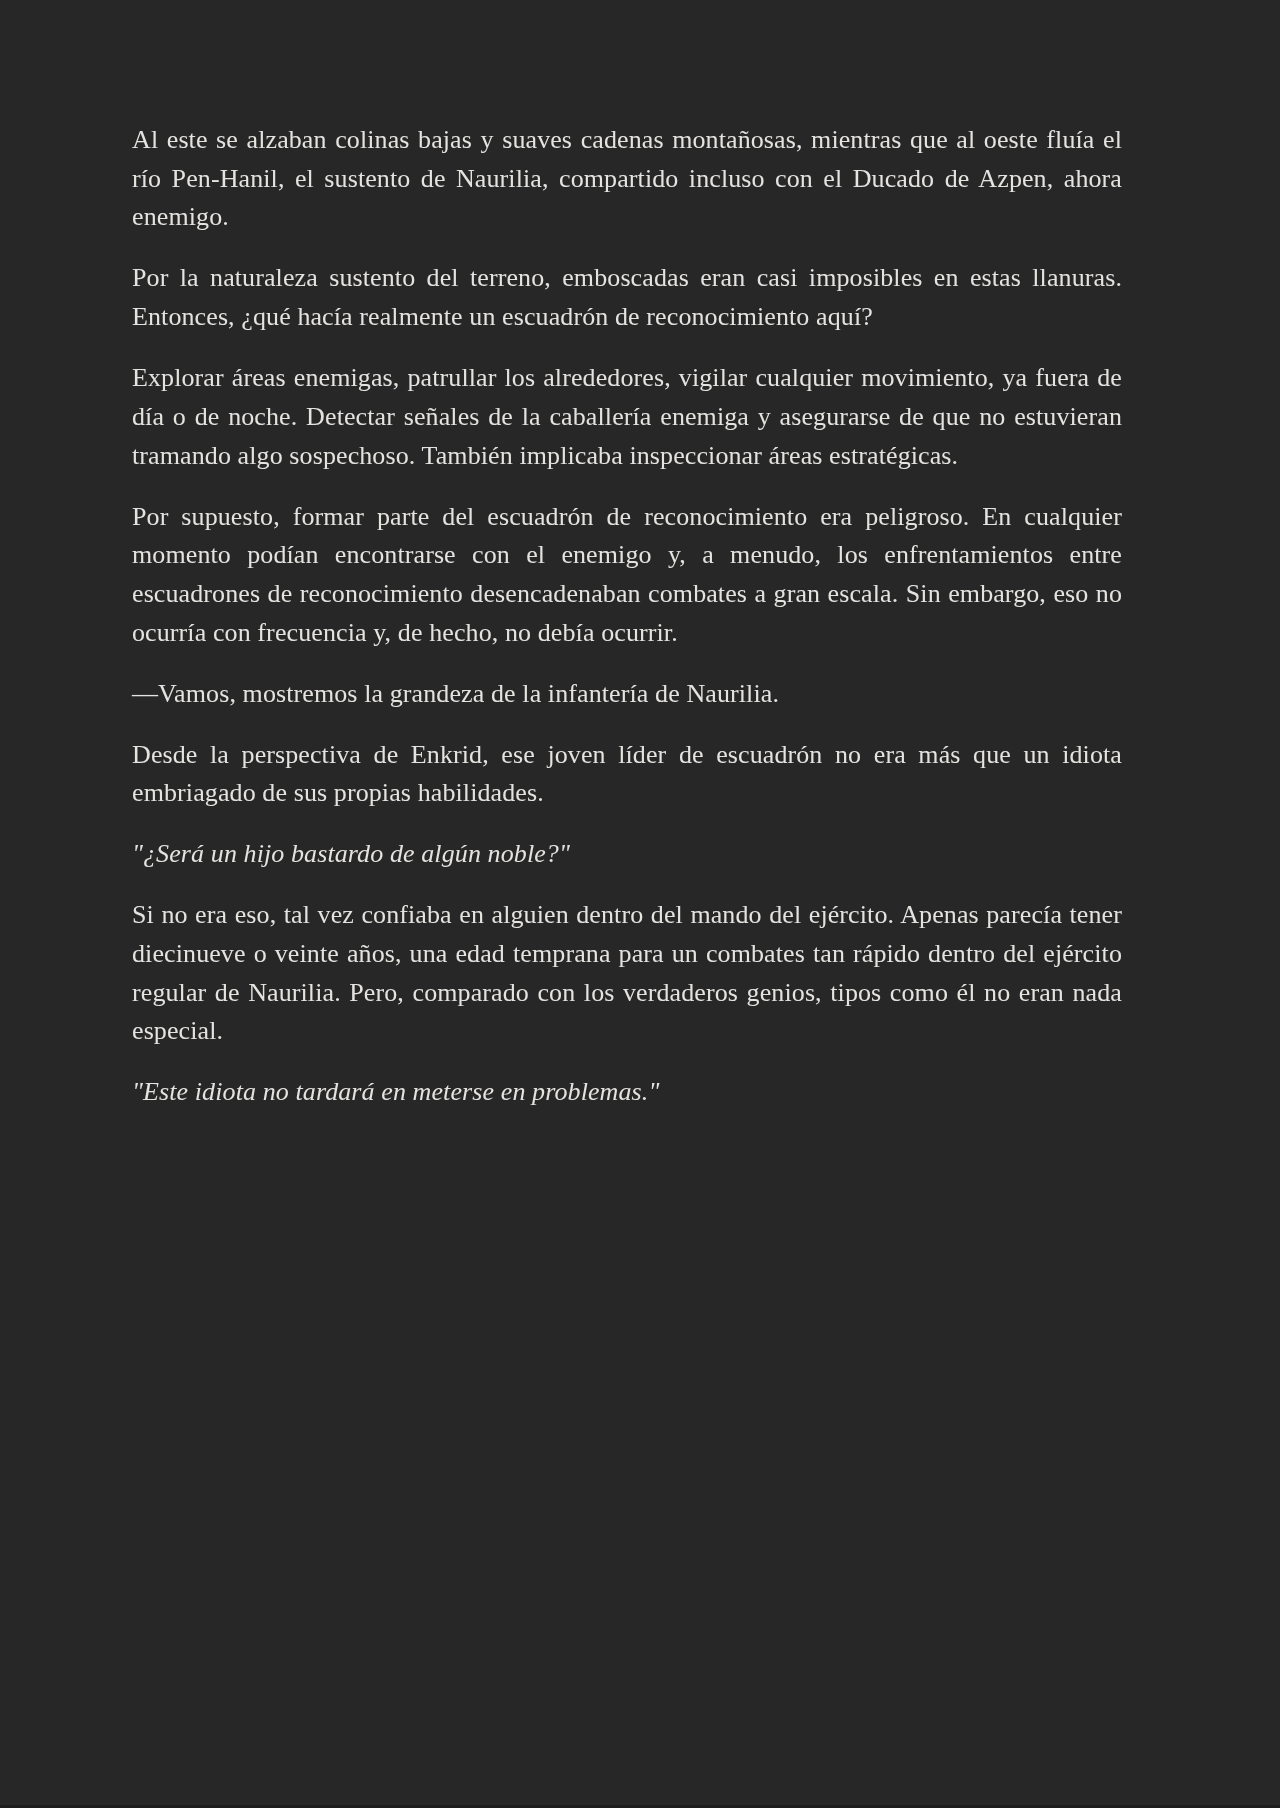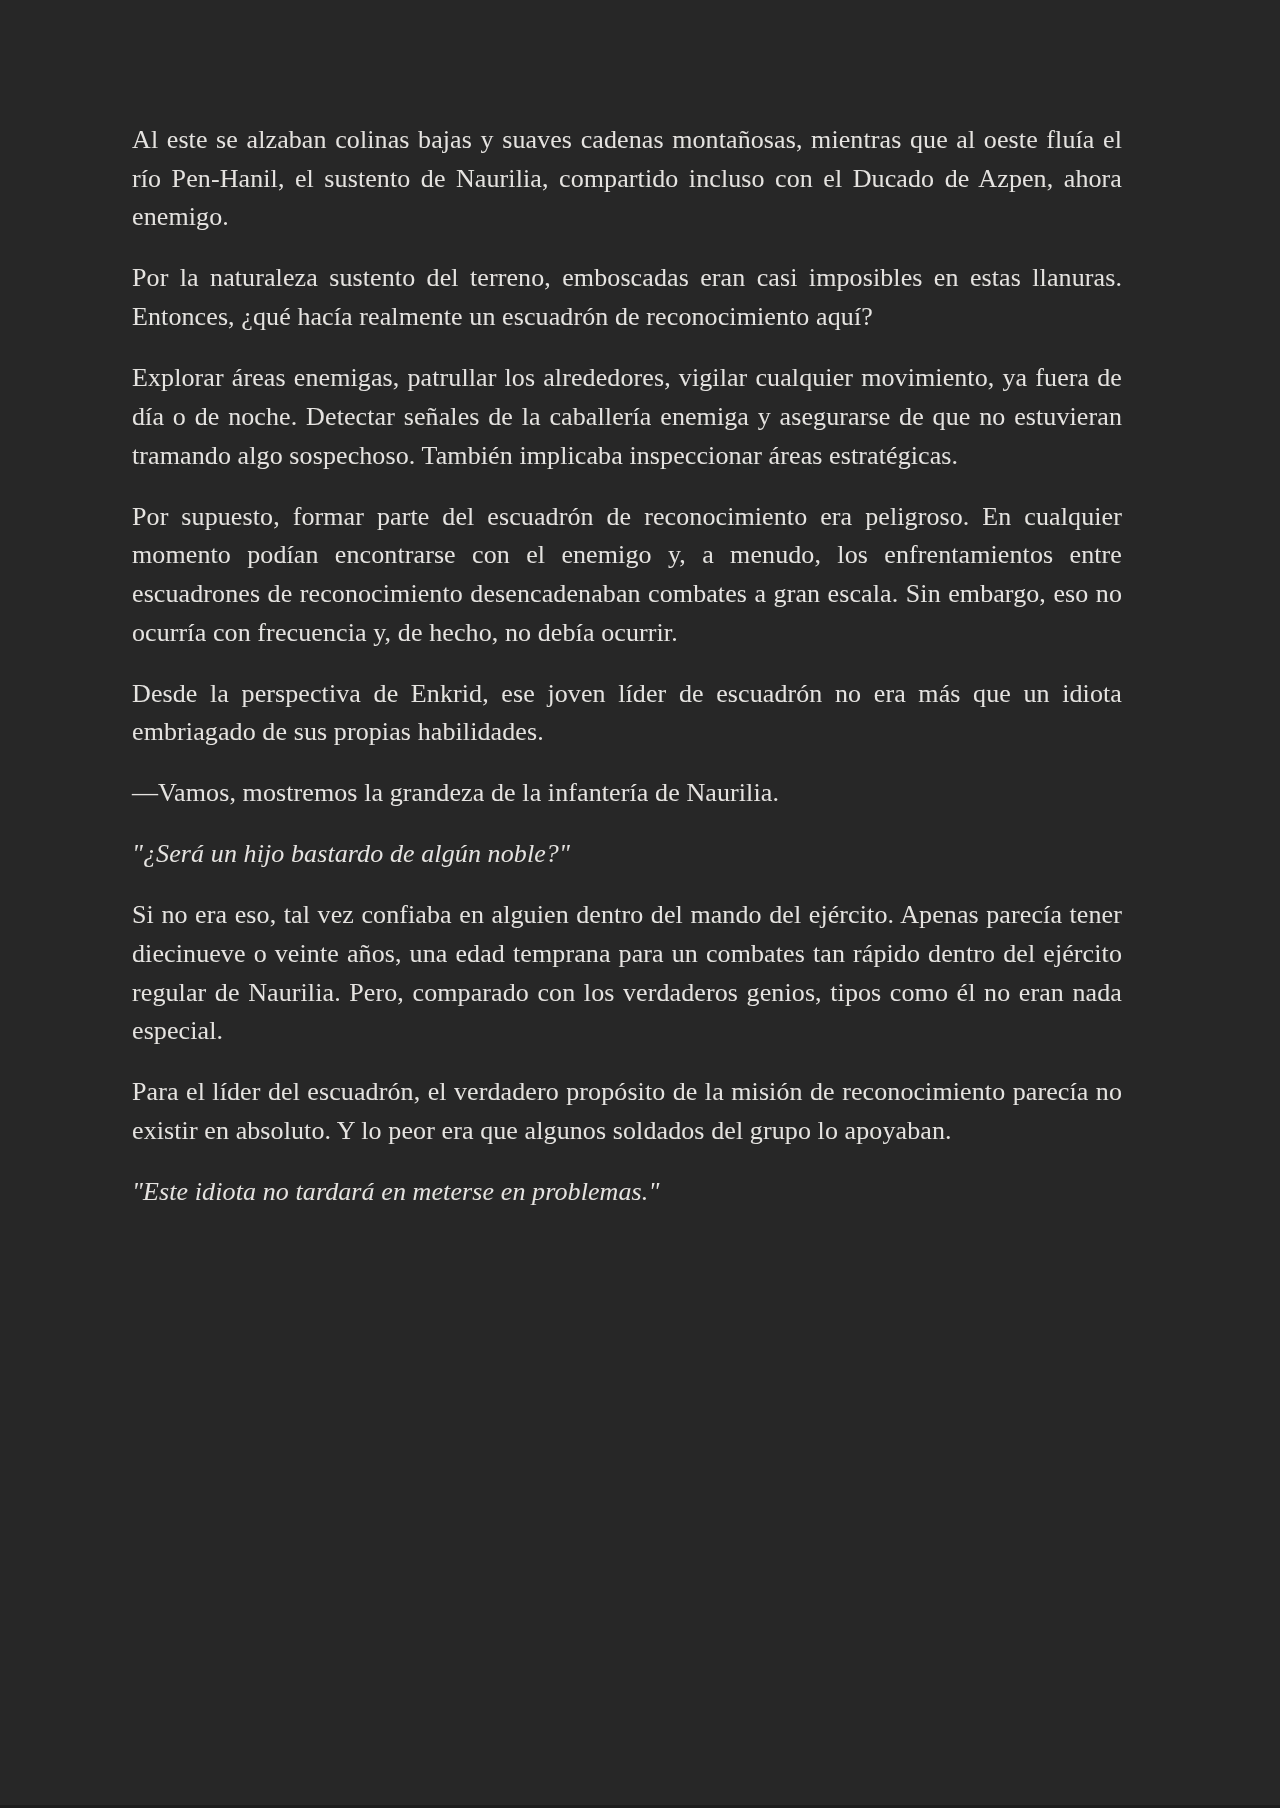--- a/index.html
+++ b/index.html
@@ -41,21 +41,20 @@
   }
 </style>
 </head>
 <body>
 
 <main class="reader-page">
   <p>Al este se alzaban colinas bajas y suaves cadenas montañosas, mientras que al oeste fluía el río Pen-Hanil, el sustento de Naurilia, compartido incluso con el Ducado de Azpen, ahora enemigo.</p>
   <p>Por la naturaleza sustento del terreno, emboscadas eran casi imposibles en estas llanuras. Entonces, ¿qué hacía realmente un escuadrón de reconocimiento aquí?</p>
   <p>Explorar áreas enemigas, patrullar los alrededores, vigilar cualquier movimiento, ya fuera de día o de noche. Detectar señales de la caballería enemiga y asegurarse de que no estuvieran tramando algo sospechoso. También implicaba inspeccionar áreas estratégicas.</p>
   <p>Por supuesto, formar parte del escuadrón de reconocimiento era peligroso. En cualquier momento podían encontrarse con el enemigo y, a menudo, los enfrentamientos entre escuadrones de reconocimiento desencadenaban combates a gran escala. Sin embargo, eso no ocurría con frecuencia y, de hecho, no debía ocurrir.</p>
+  <p>—Vamos, mostremos la grandeza de la infantería de Naurilia.</p>
   <p>Desde la perspectiva de Enkrid, ese joven líder de escuadrón no era más que un idiota embriagado de sus propias habilidades.</p>
-  <p>—Vamos, mostremos la grandeza de la infantería de Naurilia.</p>
   <p class="thought">"¿Será un hijo bastardo de algún noble?"</p>
   <p>Si no era eso, tal vez confiaba en alguien dentro del mando del ejército. Apenas parecía tener diecinueve o veinte años, una edad temprana para un combates tan rápido dentro del ejército regular de Naurilia. Pero, comparado con los verdaderos genios, tipos como él no eran nada especial.</p>
-  <p>Para el líder del escuadrón, el verdadero propósito de la misión de reconocimiento parecía no existir en absoluto. Y lo peor era que algunos soldados del grupo lo apoyaban.</p>
   <p class="thought">"Este idiota no tardará en meterse en problemas."</p>
 </main>
 
 <div class="bottom-edge"></div>
 
 </body></html>

